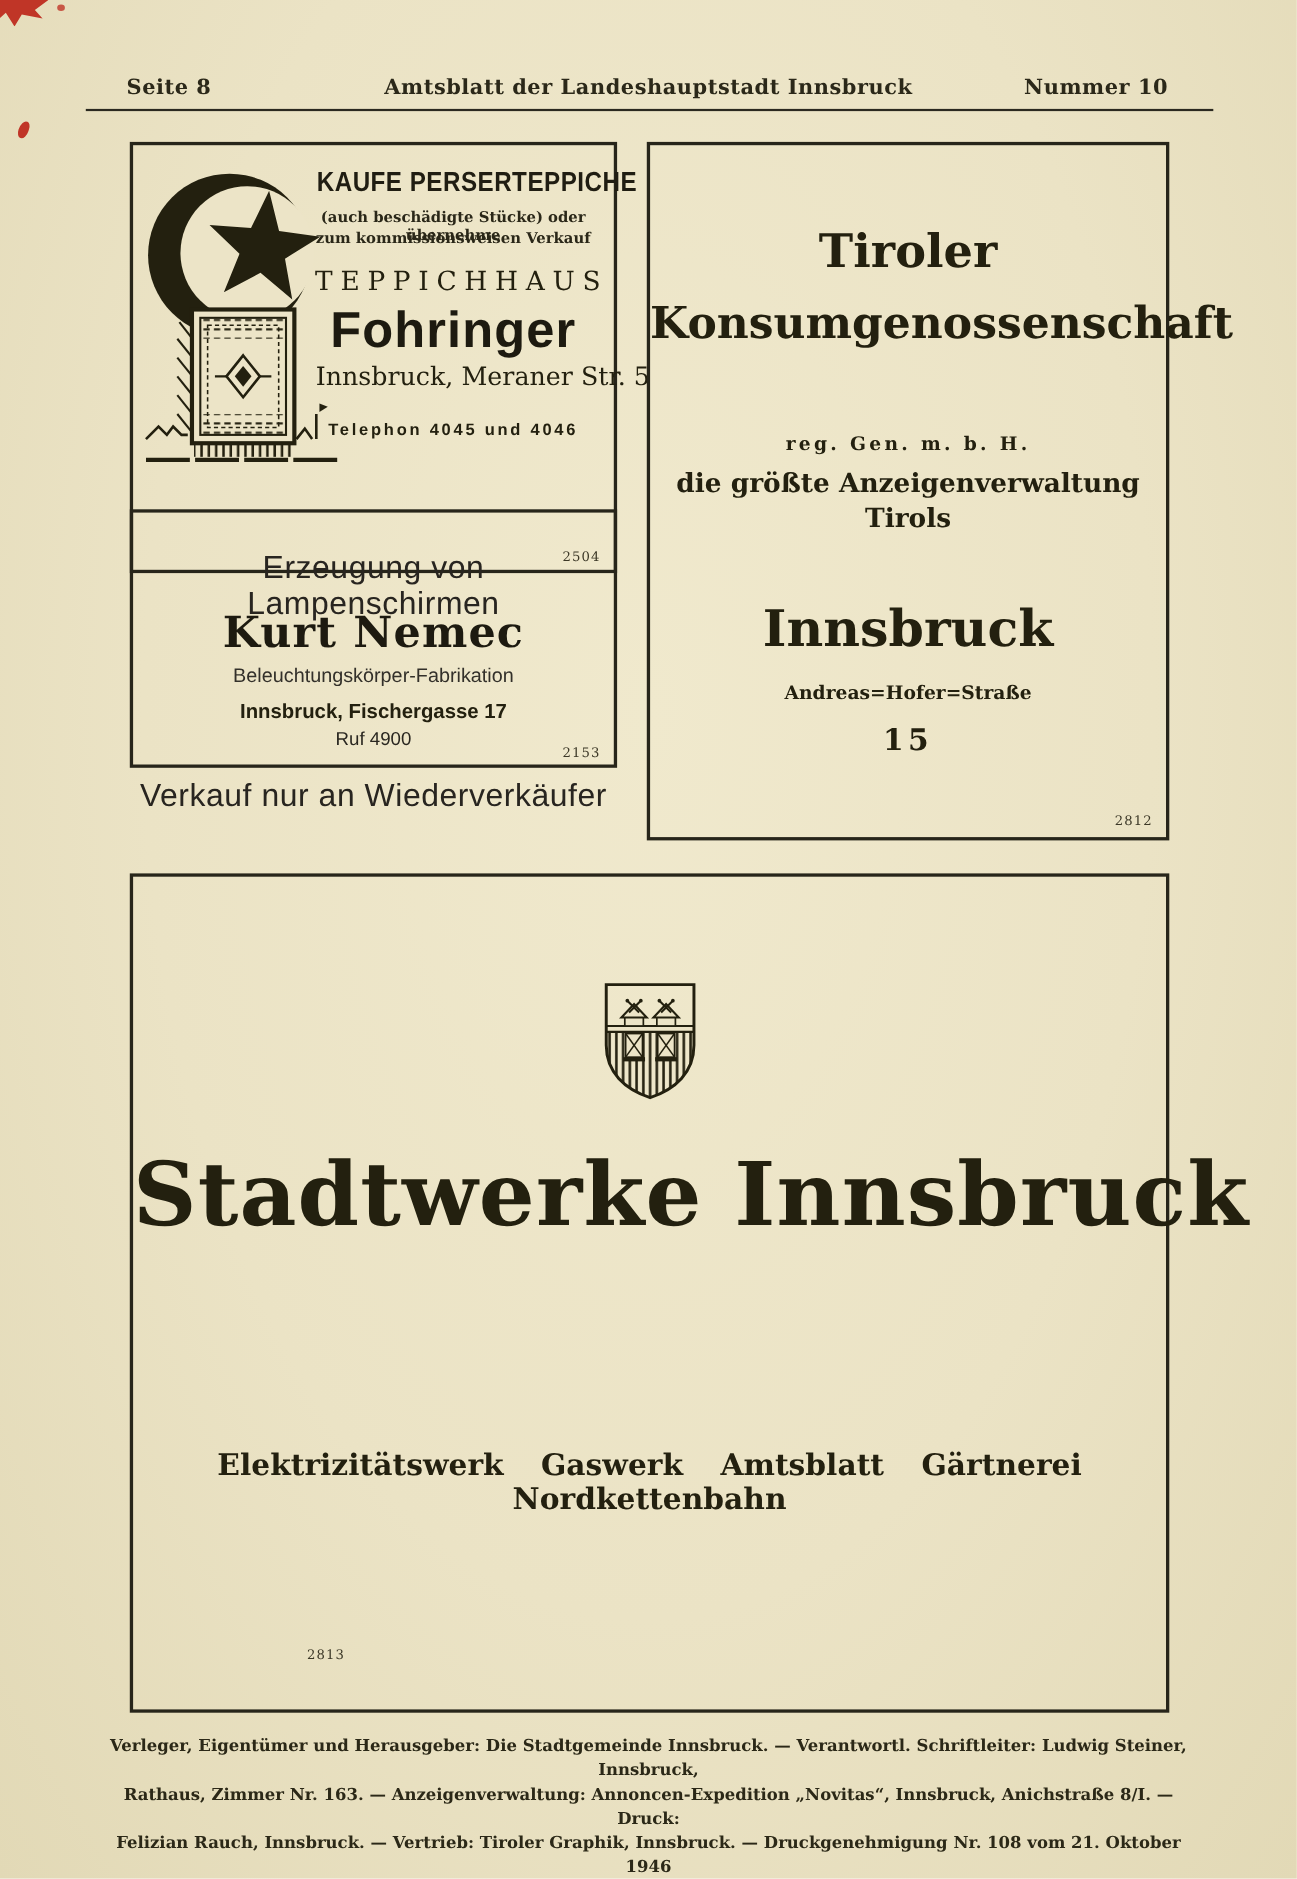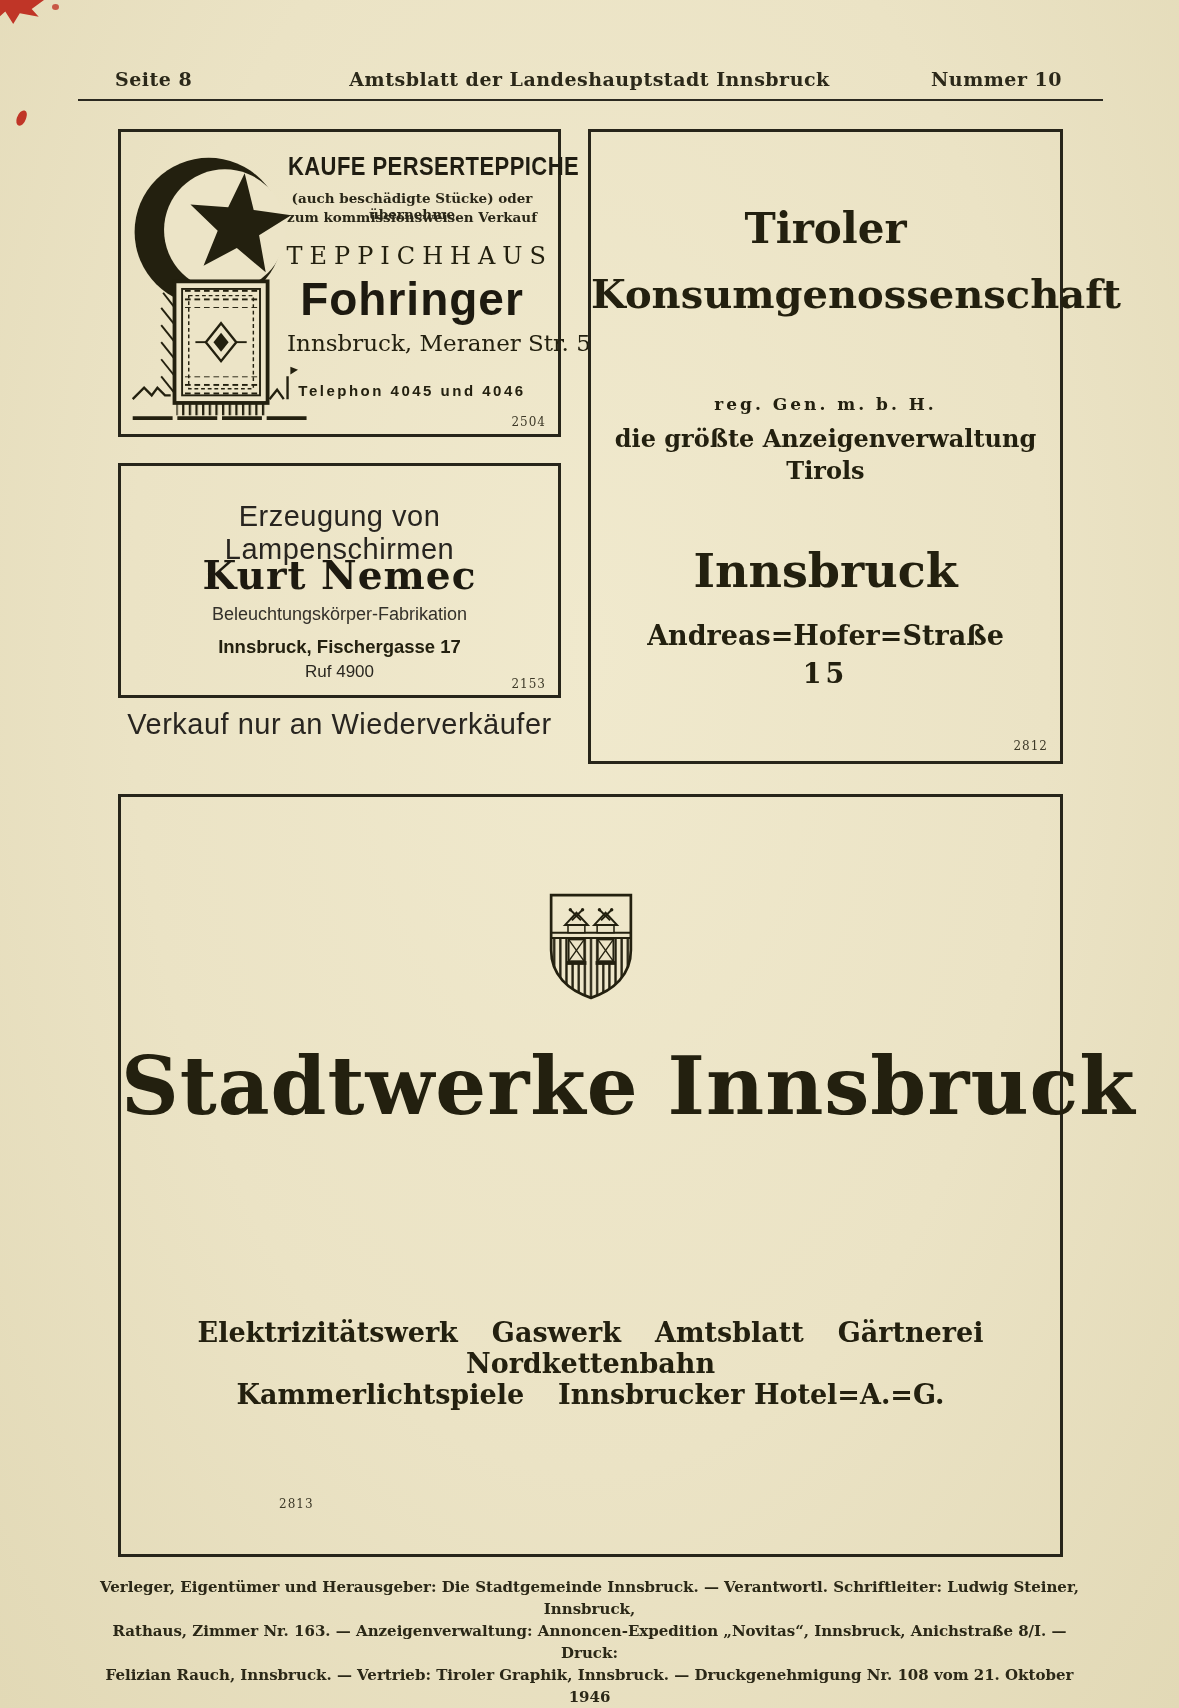--- a/index.html
+++ b/index.html
@@ -28,21 +28,21 @@
   .t-addr { font-size:23px; color:#23200f; white-space:nowrap;padding-left:16px;}
   .t-phone { font-family:"Liberation Sans",sans-serif; font-weight:bold; font-size:15px; letter-spacing:2.5px; color:#23200f; }
   .adnum { font-size:12px; letter-spacing:1px; color:#3c3827; }
 
   
   .k-big { font-size:42px; white-space:nowrap; }
   .k-big2 { font-size:40px; white-space:nowrap; }
   .k-reg { font-size:17px; letter-spacing:3px; }
   .k-med { font-size:24px; }
   .k-city { font-size:46px; }
-  .k-street { font-size:27px; }
+  .k-street { font-size:17px; }
   .k-nr { font-size:27px; letter-spacing:4px; }
 
   
   .n-light { font-family:"Liberation Sans",sans-serif; font-weight:400; font-size:29px; color:#282520; letter-spacing:.5px; }
   .n-name { font-family:"DejaVu Serif",serif; font-weight:bold; font-size:39px; letter-spacing:1px; color:#1d1a10; }
   .n-desc { font-family:"Liberation Sans",sans-serif; font-size:18px; color:#33302a; }
   .n-addr { font-family:"Liberation Sans",sans-serif; font-weight:bold; font-size:18.5px; color:#23200f; }
   .n-ruf { font-family:"Liberation Sans",sans-serif; font-size:17px; color:#2a2720; }
 
   
@@ -65,21 +65,21 @@
     <div class="speck" style="left:0;top:0;width:44px;height:24px;clip-path:polygon(0 0,100% 0,72% 38%,88% 70%,45% 55%,30% 100%,12% 48%,0 68%);"></div>
     <div class="speck" style="left:17px;top:110px;width:9px;height:16px;border-radius:60% 40% 55% 45%;transform:rotate(18deg);"></div>
     <div class="speck" style="left:52px;top:4px;width:7px;height:6px;border-radius:50%;opacity:.8;"></div>
   </div>
 
   <div class="abs hdr" style="left:115px;top:68px;">Seite 8</div>
   <div class="abs hdr ctr" style="top:68px;">Amtsblatt der Landeshauptstadt Innsbruck</div>
   <div class="abs hdr" style="right:117px;top:68px;">Nummer 10</div>
   <div class="rule" style="left:78px;top:99px;width:1025px;height:2px;"></div>
 
-  <div class="box" style="left:118px;top:129px;width:443px;height:308px;">
+  <div class="box" style="left:118px;top:129px;width:443px;height:392px;">
     <svg class="abs" style="left:6px;top:18px;" width="190" height="276" viewBox="0 0 200 290">
       <defs>
         <pattern id="fringe" width="7" height="12" patternUnits="userSpaceOnUse">
           <rect x="2" y="0" width="2.4" height="12" fill="#23200f"></rect>
         </pattern>
         <pattern id="weave" width="10" height="9" patternUnits="userSpaceOnUse">
           <rect x="1" y="3" width="6" height="2" fill="#23200f"></rect>
         </pattern>
       </defs>
 
@@ -187,21 +187,20 @@
             <line x1="69" y1="66" x2="89" y2="94" stroke="#23200f" stroke-width="1.8"></line>
             <line x1="89" y1="66" x2="69" y2="94" stroke="#23200f" stroke-width="1.8"></line>
             <rect x="66" y="94" width="26" height="5" fill="#23200f"></rect>
           </g>
         </g>
         <path d="M8,8 H112 V80 C112,112 90,132 60,142 C30,132 8,112 8,80 Z" fill="none" stroke="#23200f" stroke-width="3.5"></path>
       </svg>
     </div>
     <div class="abs ctr fr s-title" style="top:242px;">Stadtwerke Innsbruck</div>
     <div class="abs ctr fr s-line" style="top:520px;"><span class="li">Elektrizitätswerk</span><span class="li">Gaswerk</span><span class="li">Amtsblatt</span><span class="li">Gärtnerei</span><span class="li">Nordkettenbahn</span></div>
-    <div class="abs ctr fr s-line" style="top:582px;"><span class="li">Kammerlichtspiele</span><span class="li">Innsbrucker Hotel=A.=G.</span></div>
     <div class="abs adnum" style="left:158px;top:700px;">2813</div>
   </div>
 
   <div class="abs" style="left:95px;right:95px;top:1576px;">
     <div class="foot">Verleger, Eigentümer und Herausgeber: Die Stadtgemeinde Innsbruck. — Verantwortl. Schriftleiter: Ludwig Steiner, Innsbruck,</div>
     <div class="foot">Rathaus, Zimmer Nr. 163. — Anzeigenverwaltung: Annoncen-Expedition „Novitas“, Innsbruck, Anichstraße 8/I. — Druck:</div>
     <div class="foot">Felizian Rauch, Innsbruck. — Vertrieb: Tiroler Graphik, Innsbruck. — Druckgenehmigung Nr. 108 vom 21. Oktober 1946</div>
   </div>
 
 </div>

